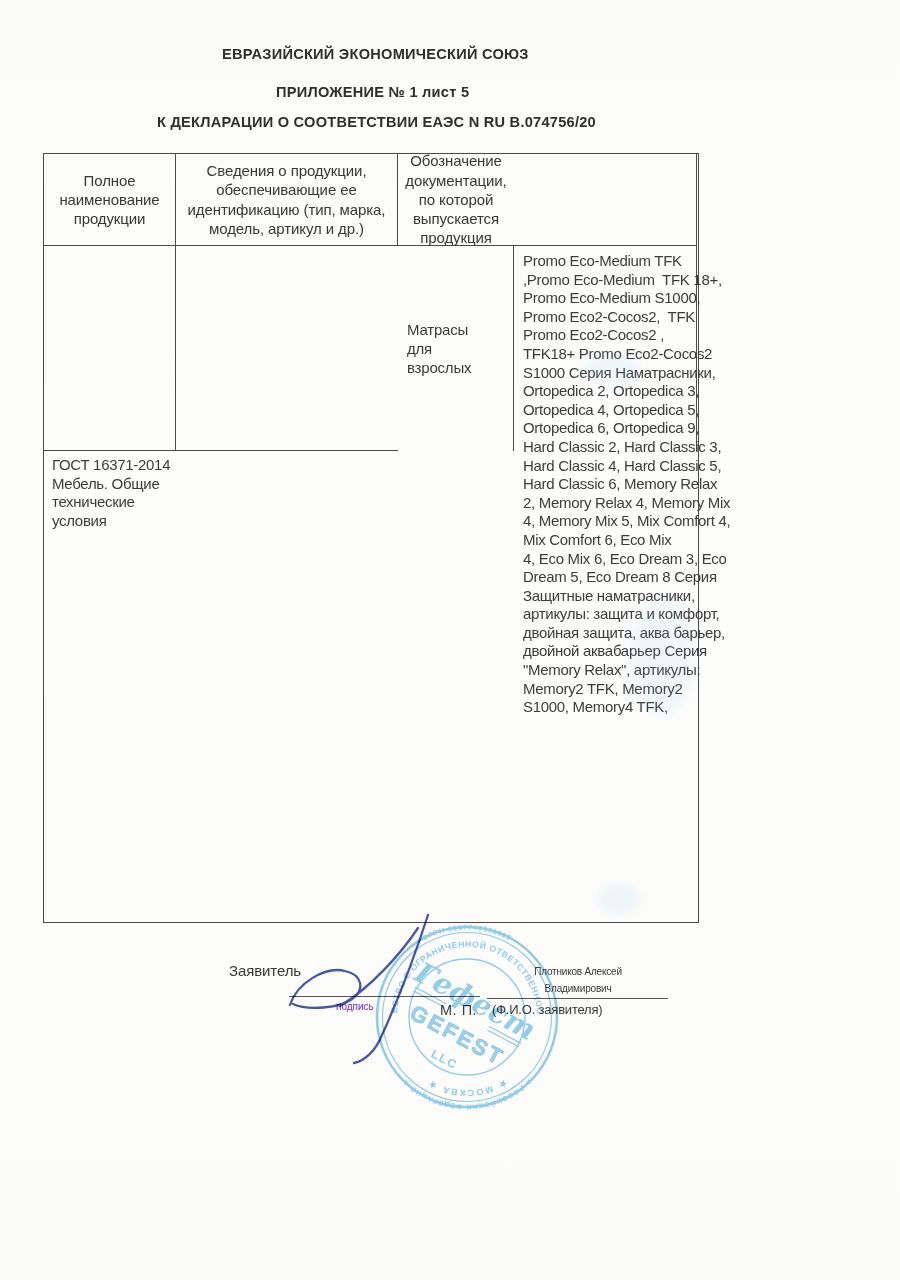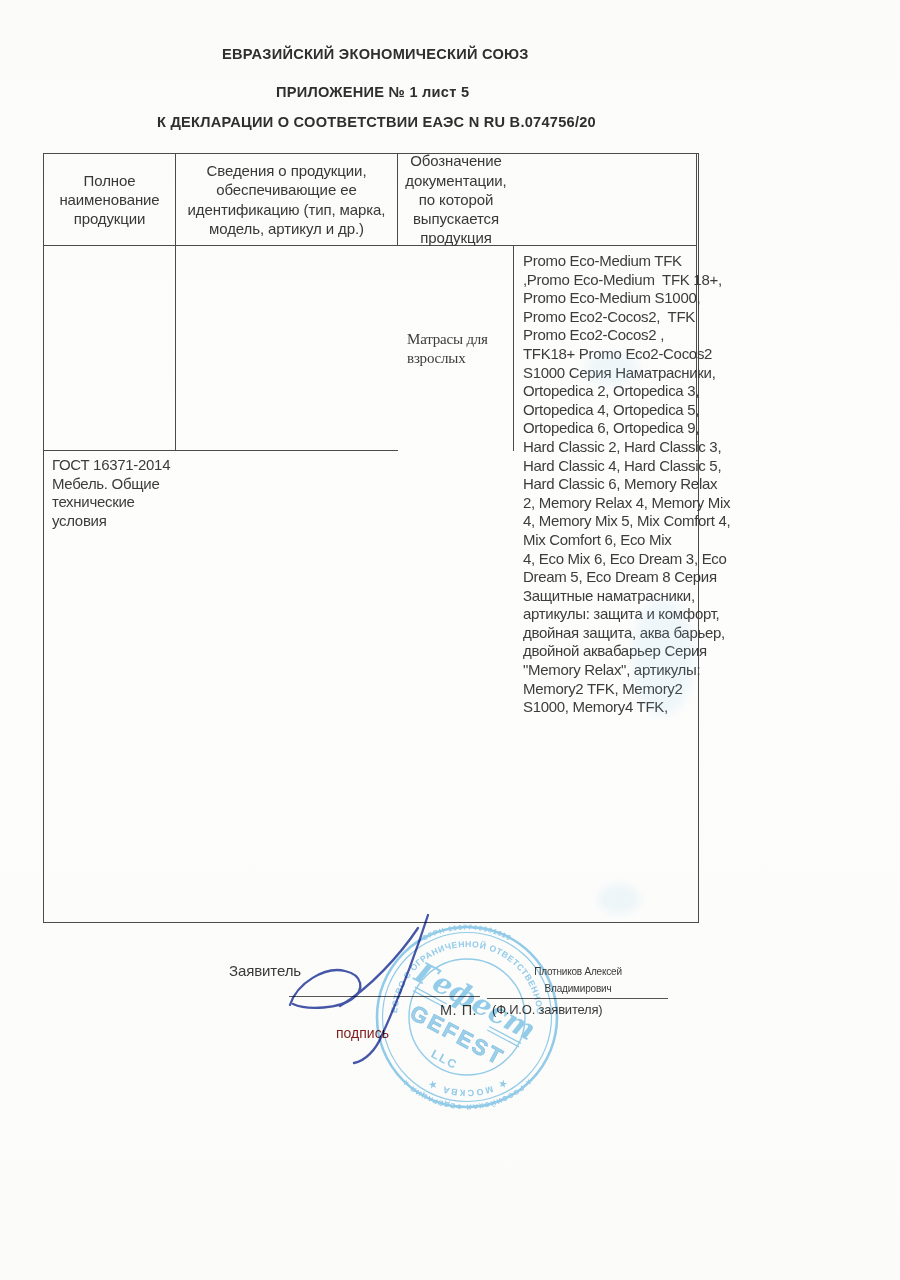--- a/index.html
+++ b/index.html
@@ -47,30 +47,30 @@
   }
   .td {
     font-size:15px; line-height:18.6px; letter-spacing:-0.3px;
     color:#3c3c3c;
   }
   .pre { white-space:pre; padding:6px 2px 0 9px; }
   .pre-line { white-space:pre-line; padding:5px 4px 0 8px; }
   .name-cell {
     display:flex; align-items:center;
     padding-left:9px; padding-right:24px;
-    font-size:15px; line-height:19px; letter-spacing:-0.2px;font-family:Liberation Serif, serif;
+    font-size:15px; line-height:19px; letter-spacing:-0.2px;
   }
   .code-cell { padding:5px 4px 0 9px; }
 
   
   .applicant-label { left:181px; top:962px; font-size:15px; letter-spacing:-0.1px;margin-left:48px; }
   .sig-line { height:0; border-top:1.5px solid #565656; }
   .line-left  { left:289px; top:996px; width:191px; }
   .line-right { left:487px; top:998px; width:181px; }
-  .sig-caption { left:336px; top:1025px; font-size:14px; color:#7f1d1d; }
+  .sig-caption { left:336px; top:1001px; font-size:10px; color:#6d28d9; }
   .seal-caption { left:440px; top:1002px; font-size:14.5px; letter-spacing:0.5px; }
   .applicant-name {
     left:489px; top:963px; width:178px;
     text-align:center; font-size:10px; line-height:17.4px;
     letter-spacing:-0.2px; white-space:pre-line;
   }
   .name-caption { left:492px; top:1002px; font-size:13px; letter-spacing:-0.2px; }
 
   
   .stamp-svg { left:371px; top:919px; width:192px; height:197px; opacity:0.82; mix-blend-mode:multiply; }

